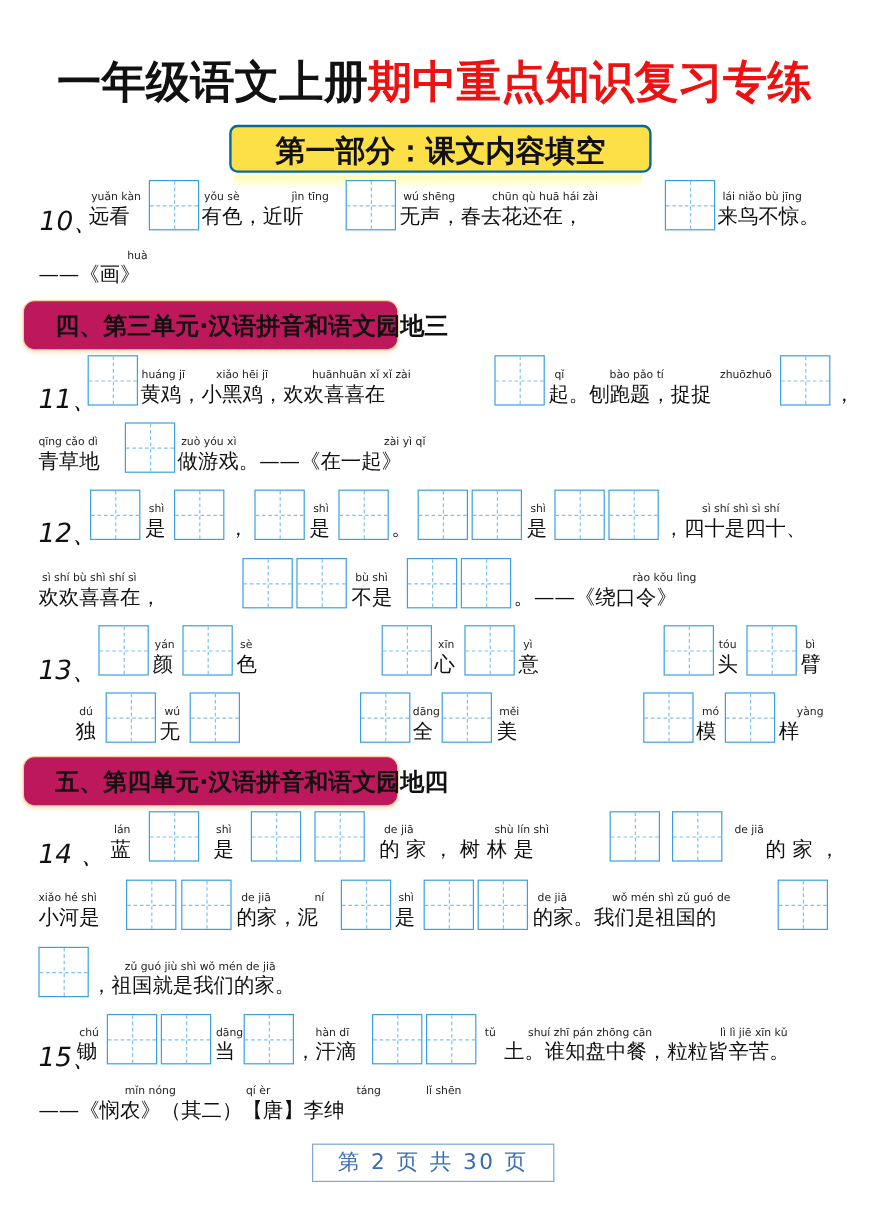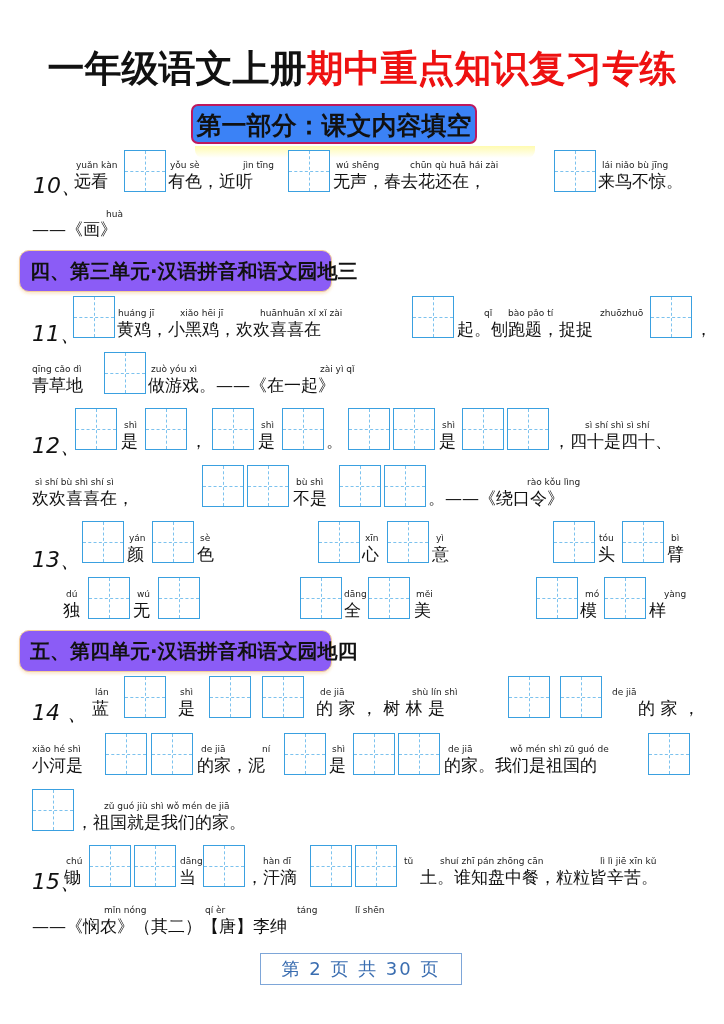--- a/index.html
+++ b/index.html
@@ -2,31 +2,31 @@
 <html><head>
 <meta charset="utf-8">
 <style>
   html, body { margin: 0; padding: 0; background: #ffffff; }
   body { width: 724px; height: 1024px; position: relative; overflow: hidden;
          font-family: "DejaVu Serif", "Liberation Serif", serif; color: #111; }
   .title { position: absolute; left: 0; top: 44px; width: 724px; text-align: center;
            font-family: "DejaVu Sans", sans-serif; font-weight: bold; font-size: 37px; letter-spacing: 0px; white-space: nowrap; }
   .title .black { color: #111; }
   .title .red { color: #ee1111; }
-  .banner { position: absolute; left: 191px; top: 104px; width: 286px; height: 40px;
-            background: #3b82f6; border: 2px solid #be185d; border-radius: 7px;
+  .banner { position: absolute; left: 191px; top: 104px; width: 352px; height: 40px;
+            background: #fde047; border: 2px solid #0369a1; border-radius: 7px;
             font-family: "DejaVu Sans", sans-serif; font-weight: bold; font-size: 25px;
             text-align: center; line-height: 40px; box-sizing: border-box; }
   .banner-shadow { position: absolute; left: 195px; top: 146px; width: 340px; height: 12px;
             background: linear-gradient(#fffbb0, #ffffff); border-radius: 0 0 8px 8px; }
   .section { position: absolute; left: 19px; width: 313px; height: 42px; box-sizing: border-box;
-             border: 1.5px solid #f4cf9a; border-radius: 10px; background: #8b5cf6;
+             border: 1.5px solid #f4cf9a; border-radius: 10px; background: #be185d;
              box-shadow: 0 2px 3px rgba(244,200,140,0.4);
              font-family: "DejaVu Sans", sans-serif; font-weight: bold; font-size: 20px;
-             line-height: 40px; padding-left: 10px; white-space: nowrap; }
+             line-height: 40px; padding-left: 26px; white-space: nowrap; }
   .txt { position: absolute; font-size: 17px; white-space: nowrap; line-height: 1; }
   .num { font-family: "DejaVu Sans", sans-serif; font-style: italic; font-size: 22px; }
   .py { position: absolute; font-family: "DejaVu Sans", sans-serif; font-size: 9px; color: #222; white-space: nowrap; line-height: 1; }
   .box { position: absolute; width: 42px; height: 42px; border: 1.5px solid #3aa0e0; box-sizing: border-box; background: #fff; }
   .box::before { content: ""; position: absolute; left: 50%; top: 0; bottom: 0; border-left: 1px dashed #7cc2ee; }
   .box::after { content: ""; position: absolute; top: 50%; left: 0; right: 0; border-top: 1px dashed #7cc2ee; }
   .footer { position: absolute; left: 260px; top: 953px; width: 202px; height: 32px; box-sizing: border-box;
             border: 1.5px solid #7ea6d8; text-align: center; line-height: 30px;
             font-family: "DejaVu Sans", sans-serif; font-size: 18px; color: #3a6db0; letter-spacing: 2px; }
 </style>
@@ -56,21 +56,21 @@
 
 <div class="section" style="top:250px">四、第三单元·汉语拼音和语文园地三</div>
 
 <span class="txt num" style="left:32px;top:323px">11、</span>
 <div class="box" style="left:73px;top:296px"></div>
 <span class="py" style="left:118px;top:309px">huáng jī</span>
 <span class="py" style="left:180px;top:309px">xiǎo hēi jī</span>
 <span class="py" style="left:260px;top:309px">huānhuān xǐ xǐ zài</span>
 <span class="txt" style="left:117px;top:321px">黄鸡，小黑鸡，欢欢喜喜在</span>
 <div class="box" style="left:412px;top:296px"></div>
-<span class="py" style="left:484px;top:309px">qǐ</span>
+<span class="py" style="left:462px;top:309px">qǐ</span>
 <span class="py" style="left:508px;top:309px">bào pǎo tí</span>
 <span class="py" style="left:600px;top:309px">zhuōzhuō</span>
 <span class="txt" style="left:457px;top:321px">起。刨跑题，捉捉</span>
 <div class="box" style="left:650px;top:296px"></div>
 <span class="txt" style="left:695px;top:321px">，</span>
 <span class="py" style="left:32px;top:365px">qīng cǎo dì</span>
 <span class="txt" style="left:32px;top:377px">青草地</span>
 <div class="box" style="left:104px;top:352px"></div>
 <span class="py" style="left:151px;top:365px">zuò yóu xì</span>
 <span class="py" style="left:320px;top:365px">zài yì qǐ</span>

